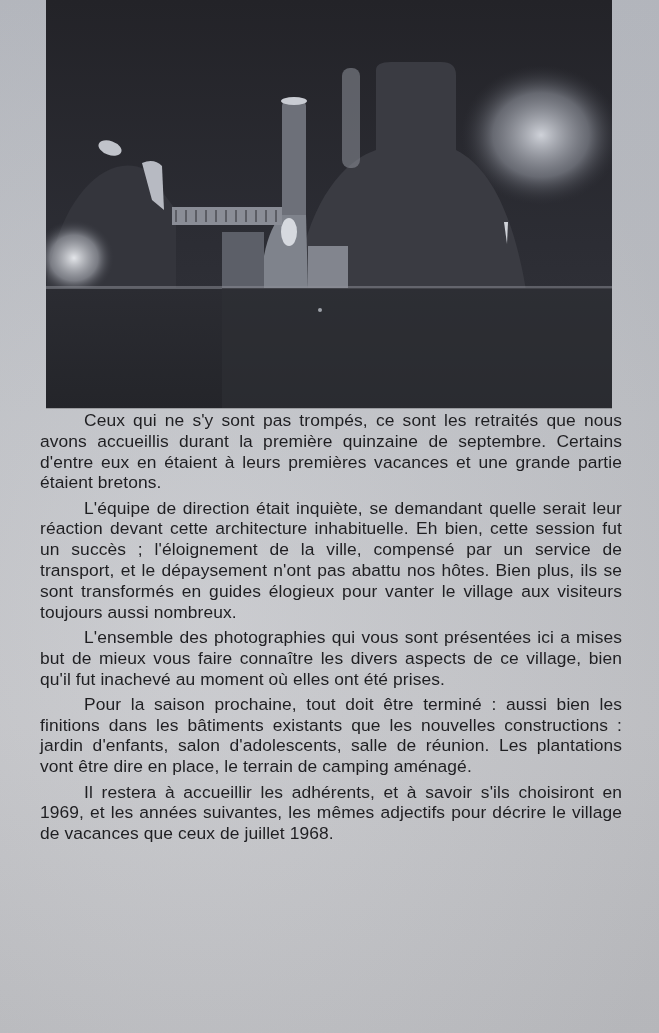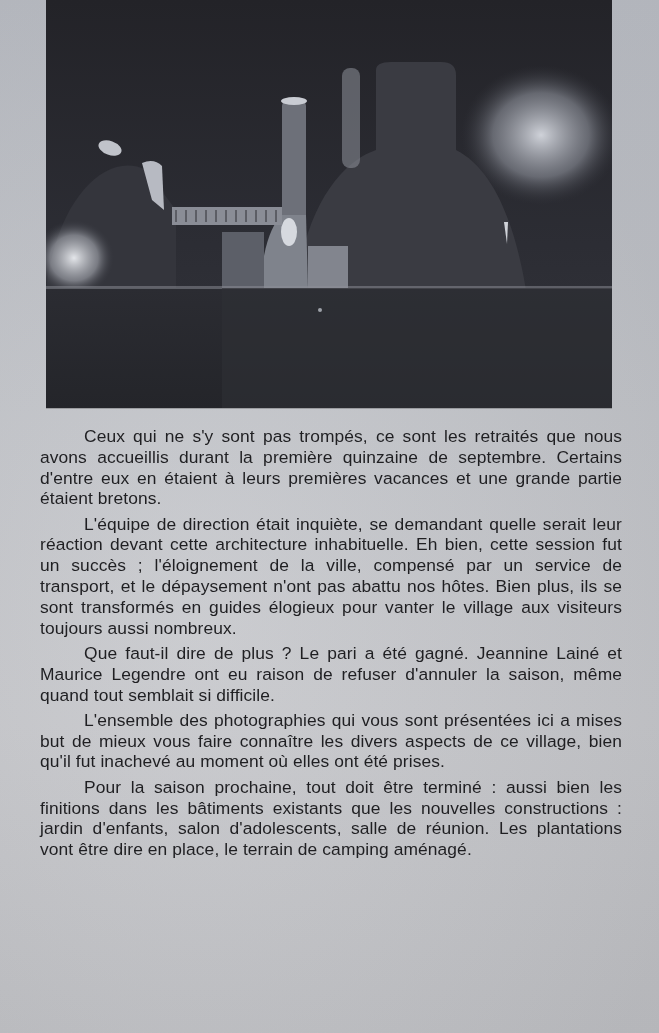--- a/index.html
+++ b/index.html
@@ -31,21 +31,21 @@
       box-shadow: 0 1px 0 rgba(0,0,0,0.2);
     }
     .photo svg {
       width: 100%;
       height: 100%;
       display: block;
     }
     .article {
       position: absolute;
       left: 40px;
-      top: 426px;
+      top: 410px;
       width: 582px;
       color: #1f1f22;
       font-size: 17.4px;
       line-height: 20.8px;
       text-align: justify;
       letter-spacing: 0.1px;
     }
     .article p {
       margin: 0 0 4.5px 0;
       text-indent: 44px;
@@ -120,16 +120,16 @@
     <rect x="0" y="288" width="566" height="120" fill="url(#ground)"></rect>
     <rect x="0" y="286" width="566" height="3" fill="#8d9098" opacity="0.5"></rect>
     <rect x="176" y="288" width="390" height="120" fill="#2f3036" opacity="0.6"></rect>
     <circle cx="274" cy="310" r="2" fill="#9ea1a9"></circle>
   </svg>
 </div>
 
 <div class="article">
   <p>Ceux qui ne s'y sont pas trompés, ce sont les retraités que nous avons accueillis durant la première quinzaine de septembre. Certains d'entre eux en étaient à leurs premières vacances et une grande partie étaient bretons.</p>
   <p>L'équipe de direction était inquiète, se demandant quelle serait leur réaction devant cette architecture inhabituelle. Eh bien, cette session fut un succès ; l'éloignement de la ville, compensé par un service de transport, et le dépaysement n'ont pas abattu nos hôtes. Bien plus, ils se sont transformés en guides élogieux pour vanter le village aux visiteurs toujours aussi nombreux.</p>
-  <p>Que faut-il dire de plus ? Le pari a été gagné. Jeannine Lainé et Maurice Legendre ont eu raison de refuser d'annuler la saison, même quand tout semblait si difficile.</p>
   <p>L'ensemble des photographies qui vous sont présentées ici a mises but de mieux vous faire connaître les divers aspects de ce village, bien qu'il fut inachevé au moment où elles ont été prises.</p>
   <p>Pour la saison prochaine, tout doit être terminé : aussi bien les finitions dans les bâtiments existants que les nouvelles constructions : jardin d'enfants, salon d'adolescents, salle de réunion. Les plantations vont être dire en place, le terrain de camping aménagé.</p>
+  <p>Il restera à accueillir les adhérents, et à savoir s'ils choisiront en 1969, et les années suivantes, les mêmes adjectifs pour décrire le village de vacances que ceux de juillet 1968.</p>
 </div>
 
 </body></html>

